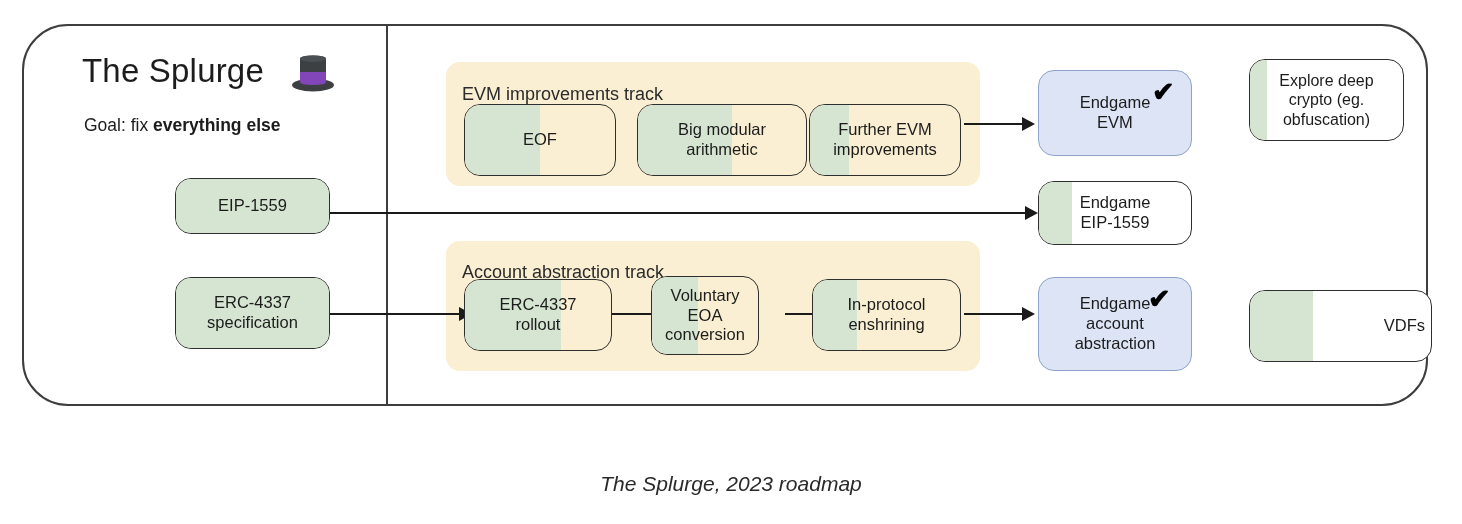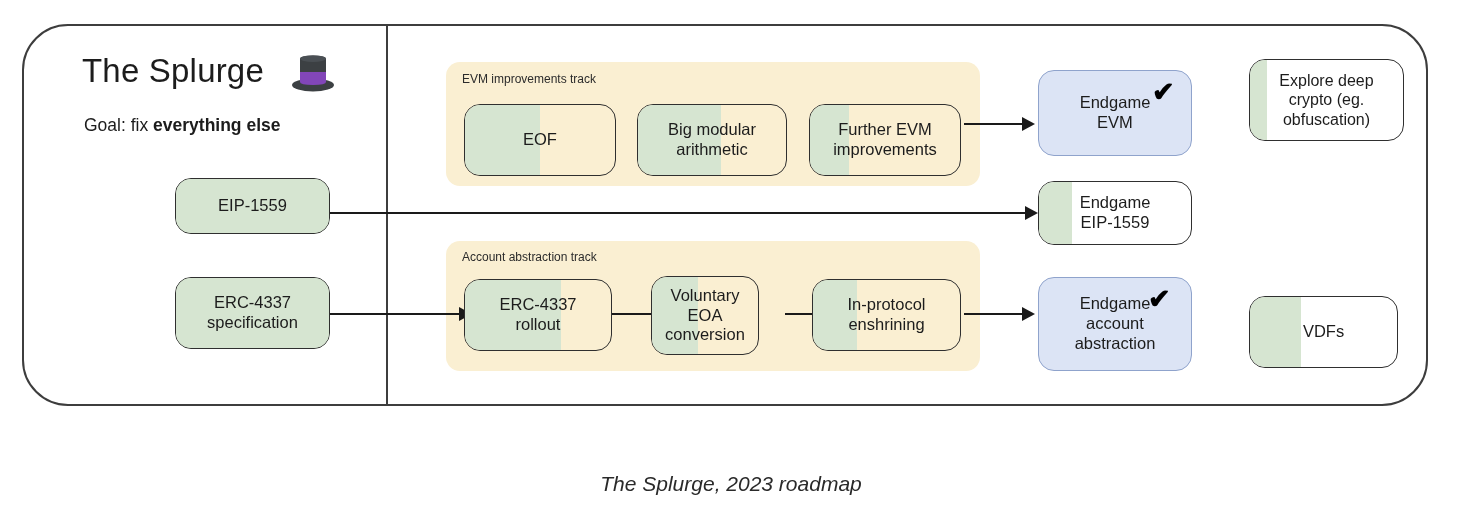--- a/index.html
+++ b/index.html
@@ -85,24 +85,25 @@
 
   
   .track {
     position: absolute;
     background: #faefd2;
     border-radius: 14px;
     z-index: 1;
   }
   .track-label {
     position: absolute;
-    font-size: 12px;
+    font-size: 18px;
     color: #2b2b2b;
     z-index: 2;
     white-space: nowrap;
+    margin-top: 12px;
   }
 
   
   .conn { position: absolute; z-index: 2; }
   .conn .line { position: absolute; background: #1a1a1a; height: 2.2px; }
   .arrow-head {
     position: absolute;
     width: 0; height: 0;
     border-top: 7.5px solid transparent;
     border-bottom: 7.5px solid transparent;
@@ -187,21 +188,21 @@
     <span class="fill" style="width:100%"></span>
     <span class="lbl">ERC-4337
 specification</span>
   </div>
 
   <div class="node on-track" style="left:464px; top:104px; width:152px; height:72px;">
     <span class="fill" style="width:50%"></span>
     <span class="lbl">EOF</span>
   </div>
 
-  <div class="node on-track" style="left:637px; top:104px; width:150px; height:72px;">
+  <div class="node on-track" style="left:637px; top:104px; width:170px; height:72px;">
     <span class="fill" style="width:56%"></span>
     <span class="lbl">Big modular
 arithmetic</span>
   </div>
 
   <div class="node on-track" style="left:809px; top:104px; width:152px; height:72px;">
     <span class="fill" style="width:26%"></span>
     <span class="lbl">Further EVM
 improvements</span>
   </div>
@@ -245,20 +246,20 @@
   <div class="check" style="left:1148px; top:286px;">✔</div>
 
   <div class="node" style="left:1249px; top:59px; width:155px; height:82px; font-size:16px;">
     <span class="fill" style="width:11%"></span>
     <span class="lbl">Explore deep
 crypto (eg.
 obfuscation)</span>
   </div>
 
 
-  <div class="node" style="left:1249px; top:296px; width:149px; height:72px;">
+  <div class="node" style="left:1249px; top:290px; width:183px; height:72px;justify-content:flex-end;">
     <span class="fill" style="width:35%"></span>
     <span class="lbl">VDFs</span>
   </div>
 
   <div class="caption">The Splurge, 2023 roadmap</div>
 
 </div>
 
 </body></html>

